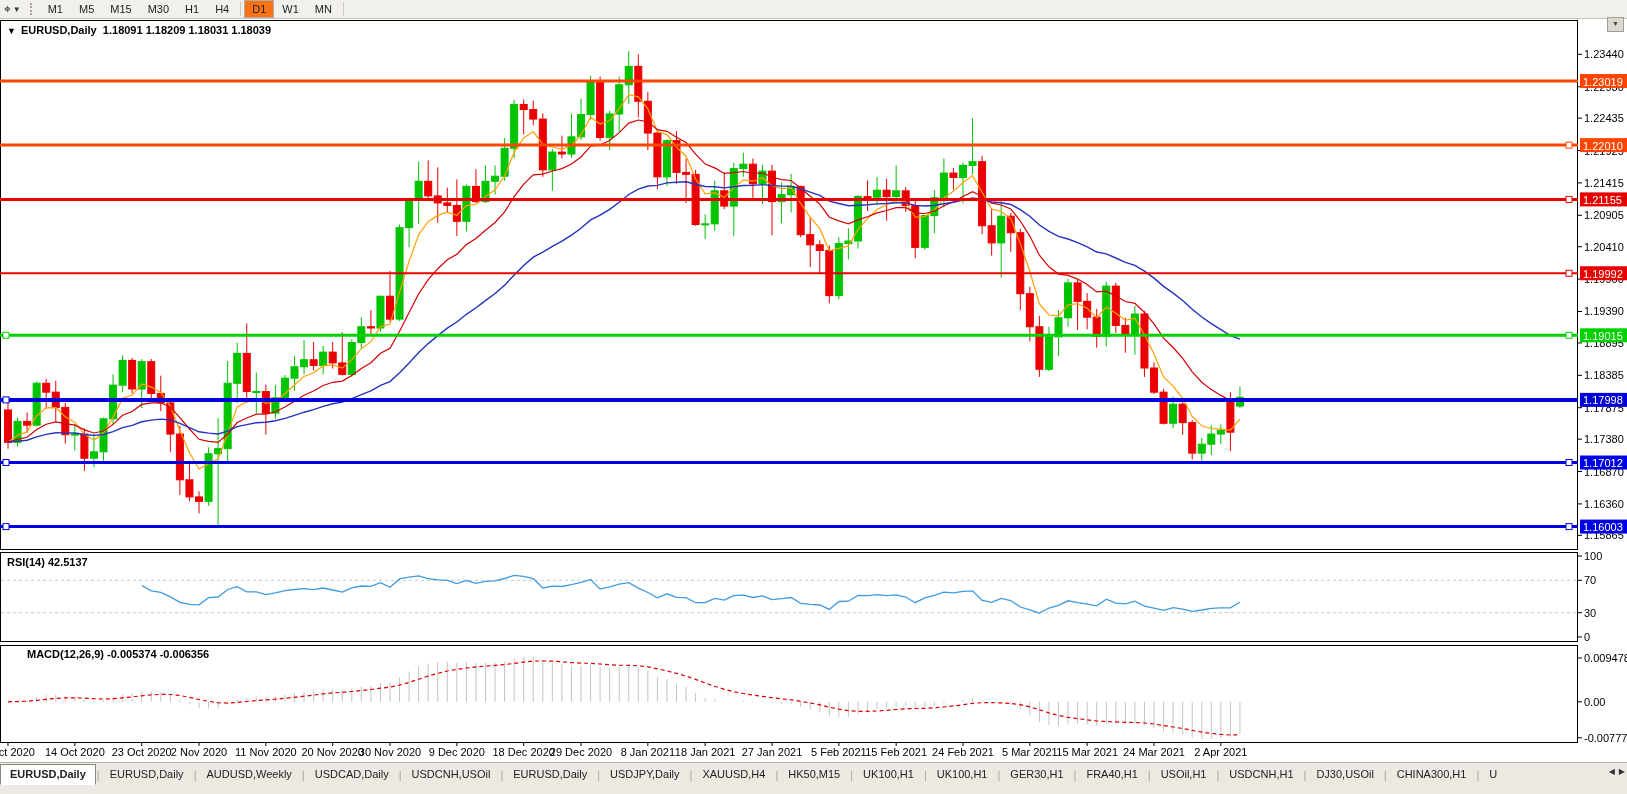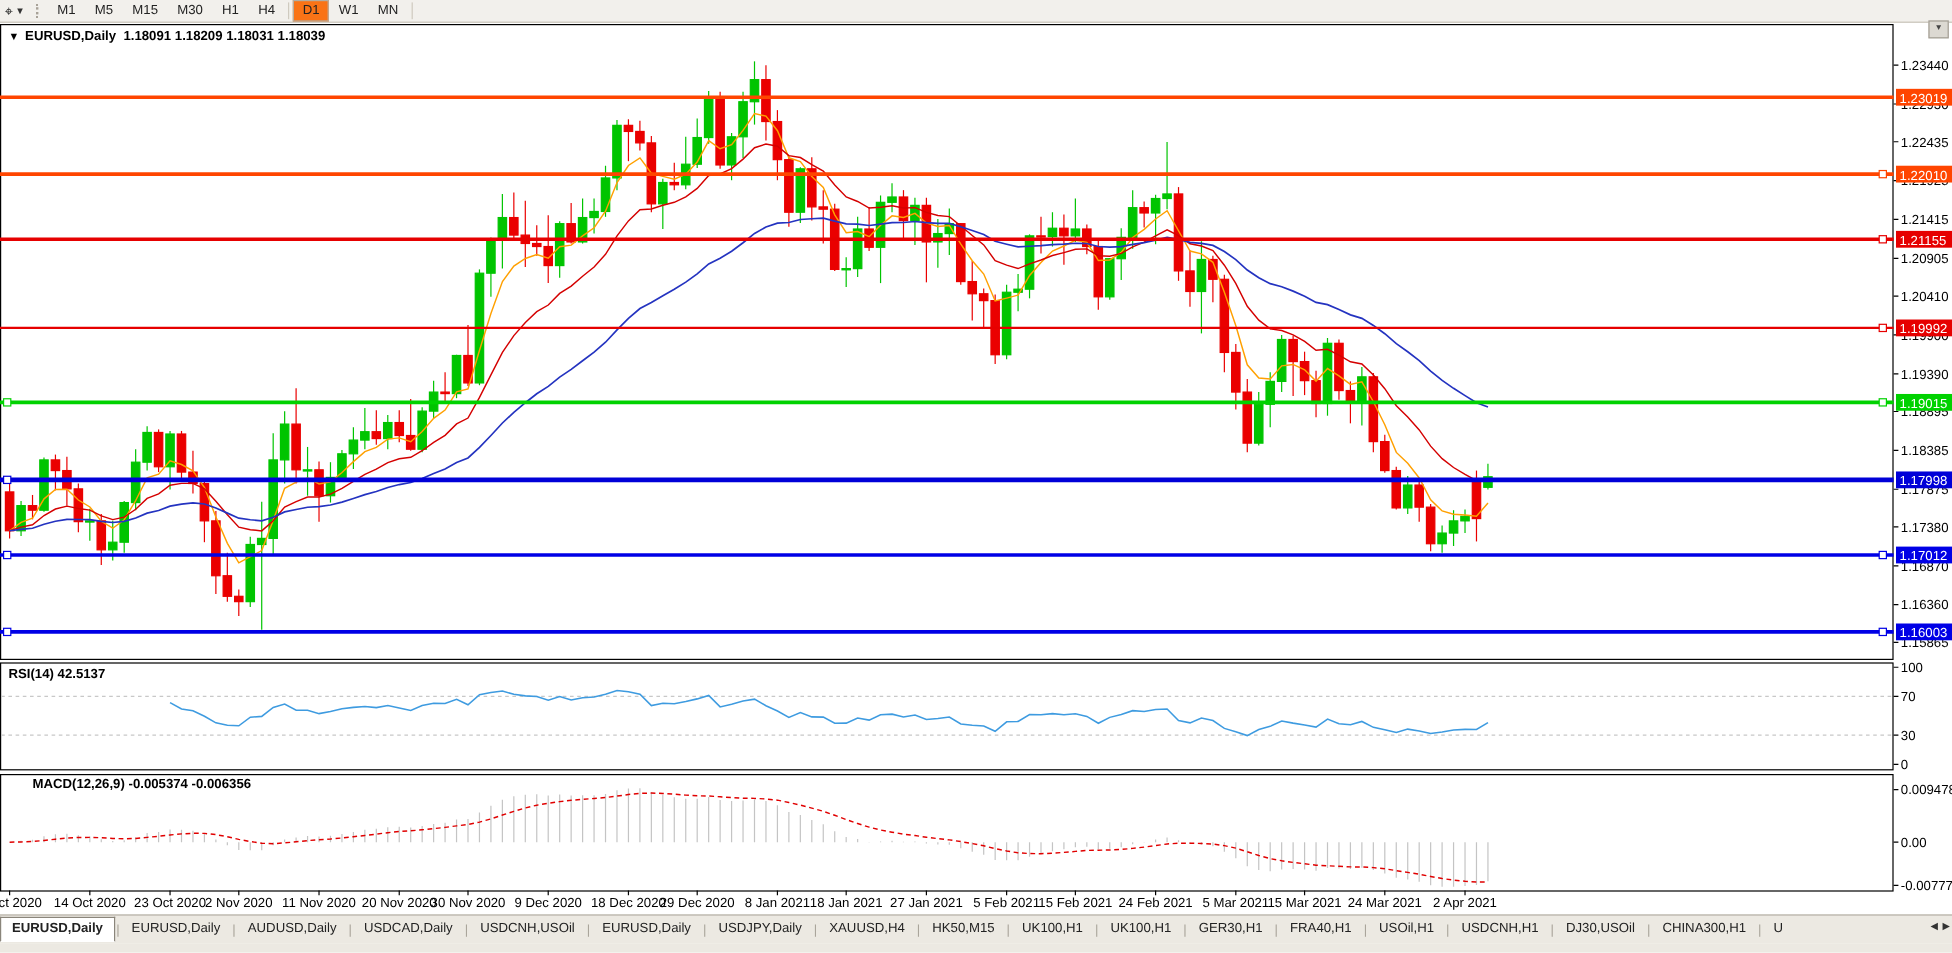--- a/index.html
+++ b/index.html
@@ -587,21 +587,21 @@
     </g>
     <polyline points="8.0,701.8 17.6,701.6 27.1,701.2 36.7,700.4 46.2,699.3 55.8,698.4 65.3,697.9 74.9,697.8 84.4,698.1 94.0,698.7 103.5,699.0 113.1,698.7 122.6,697.8 132.2,696.9 141.7,695.8 151.3,694.9 160.8,694.4 170.4,694.5 179.9,695.5 189.5,697.3 199.0,699.5 208.6,701.3 218.1,702.7 227.7,703.1 237.2,702.4 246.8,701.5 256.3,700.5 265.9,699.8 275.4,699.2 285.0,698.3 294.5,697.3 304.1,696.2 313.6,695.1 323.2,693.9 332.7,692.9 342.3,692.3 351.8,691.5 361.4,690.5 370.9,689.5 380.5,688.2 390.0,687.1 399.6,685.1 409.1,682.4 418.7,679.2 428.2,676.1 437.8,673.3 447.3,671.0 456.9,669.4 466.4,668.0 476.0,666.9 485.5,666.1 495.1,665.4 504.6,664.6 514.2,663.4 523.7,662.1 533.3,661.1 542.8,660.9 552.4,661.2 561.9,661.8 571.5,662.6 581.0,663.2 590.6,663.3 600.1,664.0 609.7,664.7 619.2,665.2 628.8,665.3 638.3,665.8 647.9,666.8 657.4,668.8 667.0,670.9 676.5,673.4 686.1,676.1 695.6,679.4 705.2,683.0 714.7,686.3 724.3,689.3 733.8,691.7 743.4,693.5 752.9,695.1 762.5,696.3 772.0,697.7 781.6,698.9 791.1,699.9 800.7,701.3 810.2,703.0 819.8,704.8 829.3,707.2 838.9,709.1 848.4,710.7 858.0,711.3 867.5,711.4 877.1,711.0 886.6,710.3 896.2,709.5 905.7,708.7 915.3,708.5 924.8,708.3 934.4,707.8 943.9,707.0 953.5,705.9 963.0,704.7 972.6,703.3 982.1,702.7 991.7,702.7 1001.2,702.9 1010.8,703.4 1020.3,704.7 1029.8,706.8 1039.4,709.8 1049.0,712.9 1058.5,715.5 1068.1,717.3 1077.6,718.7 1087.2,719.8 1096.7,721.0 1106.3,721.5 1115.8,721.9 1125.4,722.4 1134.9,722.5 1144.5,723.0 1154.0,724.0 1163.6,725.5 1173.1,727.0 1182.7,728.5 1192.2,730.4 1201.8,732.1 1211.3,733.4 1220.9,734.4 1230.4,735.0 1240.0,734.9" fill="none" stroke="#E00000" stroke-width="1.2" stroke-dasharray="4 3"></polyline>
   </svg>
 
 <div class="tabs">
   <div id="tab-items" style="display:flex;align-items:center;">
       <span class="tab active">EURUSD,Daily</span>
       <span class="tab-sep">|</span>
       <span class="tab">EURUSD,Daily</span>
       <span class="tab-sep">|</span>
-      <span class="tab">AUDUSD,Daily</span>
+      <span class="tab">AUDUSD,Weekly</span>
       <span class="tab-sep">|</span>
       <span class="tab">USDCAD,Daily</span>
       <span class="tab-sep">|</span>
       <span class="tab">USDCNH,USOil</span>
       <span class="tab-sep">|</span>
       <span class="tab">EURUSD,Daily</span>
       <span class="tab-sep">|</span>
       <span class="tab">USDJPY,Daily</span>
       <span class="tab-sep">|</span>
       <span class="tab">XAUUSD,H4</span>

